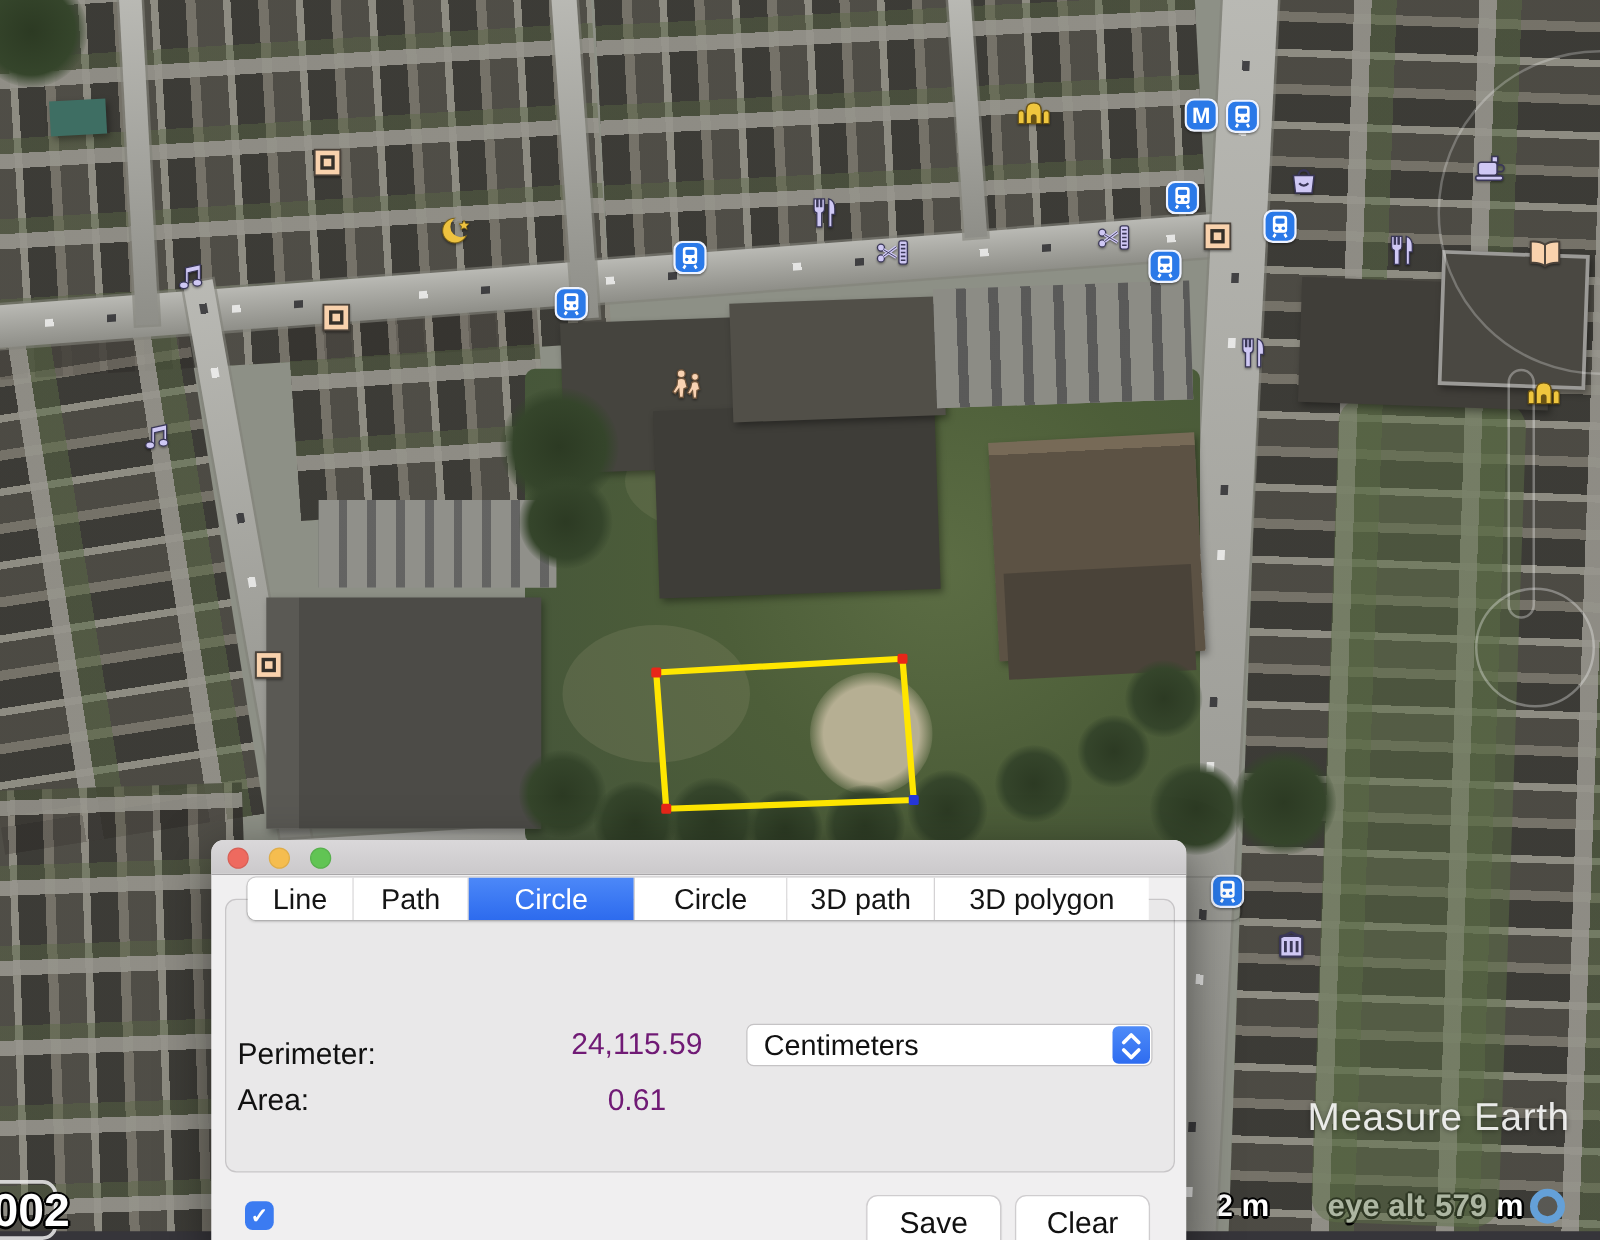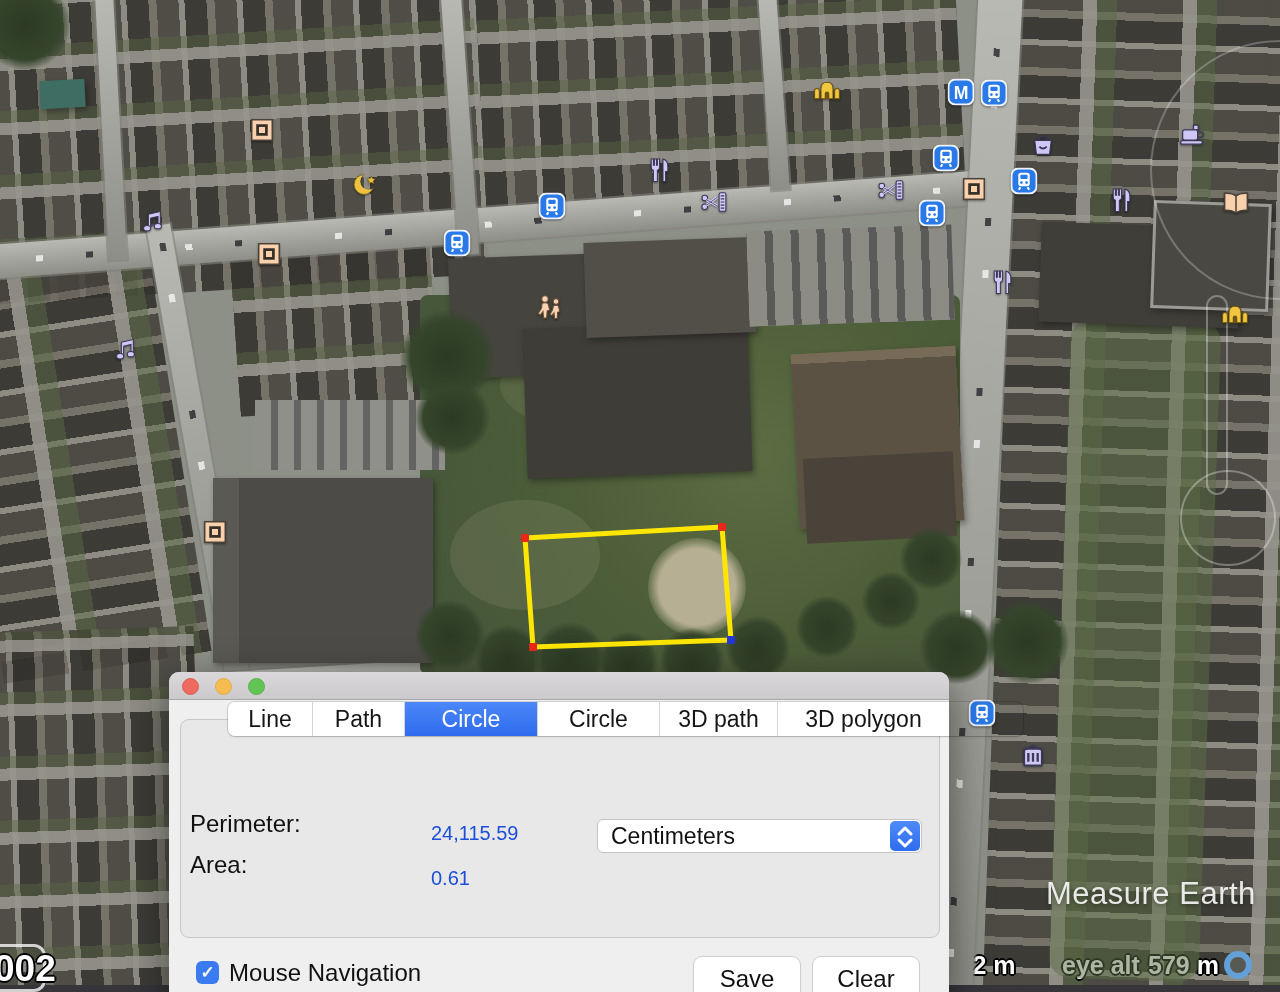--- a/index.html
+++ b/index.html
@@ -65,28 +65,28 @@
   #titlebar{left:0;top:0;right:0;height:28px;border-radius:10px 10px 0 0;
      background:linear-gradient(#dad8da,#cbc9cb);border-bottom:1px solid #a9a7a9;}
   .light{position:absolute;top:6px;width:17px;height:17px;border-radius:50%;}
   #light-red{left:13px;background:#ee6a5f;border:1px solid #d95f55;}
   #light-yellow{left:46px;background:#f5bd4f;border:1px solid #e0ad48;}
   #light-green{left:79px;background:#61c454;border:1px solid #57b14c;}
   #dlg-title{left:0;right:0;top:3px;text-align:center;font-size:21px;color:#464646;font-weight:600;}
   #panel{left:11px;top:47px;width:760px;height:219px;background:#e9e8e9;
      border:1px solid #c8c6c8;border-radius:9px;z-index:1;}
   #tabs{left:29px;top:30px;width:795px;height:34px;display:flex;z-index:2;
-     border-radius:7px;overflow:hidden;box-shadow:0 0 0 1px rgba(0,0,0,.12),0 1px 2px rgba(0,0,0,.15);margin-left:30px;}
+     border-radius:7px;overflow:hidden;box-shadow:0 0 0 1px rgba(0,0,0,.12),0 1px 2px rgba(0,0,0,.15);}
   .tab{background:#fff;color:#151515;font-size:23px;display:flex;align-items:center;justify-content:center;
      border-right:1px solid #d4d2d4;cursor:pointer;}
   .tab:last-child{border-right:none;}
   .tab.sel{background:linear-gradient(#4c88f8,#2d6bee);color:#fff;}
   #dlg-desc{left:21px;top:85px;width:740px;font-size:24px;color:#111;z-index:2;}
   .rowlabel{position:absolute;left:21px;font-size:24px;color:#111;z-index:2;}
-  .rowvalue{position:absolute;left:262px;width:157px;text-align:left;font-size:20px;color:#1d4ed8;z-index:2;}
+  .rowvalue{position:absolute;left:262px;width:157px;text-align:center;font-size:24px;color:#701a75;z-index:2;}
   .dropdown{position:absolute;left:428px;width:325px;height:34px;background:#fff;
      border:1px solid #c5c3c5;border-radius:6px;z-index:2;cursor:pointer;}
   .dropdown .val{position:absolute;left:13px;top:3px;font-size:23px;color:#111;}
   .stepper{position:absolute;right:1px;top:1px;bottom:1px;width:30px;border-radius:5px;
      background:linear-gradient(#4e8bf8,#2e6cf0);}
   #checkbox{left:27px;top:289px;width:23px;height:23px;background:#3b7bf1;border-radius:6px;
      color:#fff;font-size:17px;font-weight:bold;text-align:center;line-height:23px;cursor:pointer;}
   #checkbox-label{left:60px;top:287px;font-size:24px;color:#111;}
   .dlg-btn{position:absolute;top:284px;width:108px;height:46px;background:#fff;border:1px solid #cfcdcf;
      border-radius:9px;font-size:24px;color:#111;text-align:center;line-height:44px;cursor:pointer;
@@ -369,33 +369,32 @@
     <div class="abs" id="panel"></div>
     <div class="abs" id="tabs">
         <div class="tab" style="width: 85px;">Line</div>
         <div class="tab" style="width: 92px;">Path</div>
         <div class="tab sel" style="width: 133px;">Circle</div>
         <div class="tab" style="width: 122px;">Circle</div>
         <div class="tab" style="width: 118px;">3D path</div>
         <div class="tab" style="width: 171px;">3D polygon</div>
       </div>
 
-    <span class="rowlabel" style="top:138px;">Perimeter:</span>
+    <span class="rowlabel" style="top:158px;">Perimeter:</span>
     <span class="rowvalue" style="top:150px;">24,115.59</span>
     <div class="dropdown" style="top:147px;">
       <span class="val">Centimeters</span>
       <span class="stepper">
         <svg width="30" height="32" viewBox="0 0 30 32">
             <polyline points="9,13 15,7 21,13" fill="none" stroke="#fff" stroke-width="3" stroke-linecap="round" stroke-linejoin="round"></polyline>
             <polyline points="9,19 15,25 21,19" fill="none" stroke="#fff" stroke-width="3" stroke-linecap="round" stroke-linejoin="round"></polyline>
           </svg>
       </span>
     </div>
 
-    <span class="rowlabel" style="top:179px;">Area:</span>
+    <span class="rowlabel" style="top:195px;">Area:</span>
     <span class="rowvalue" style="top:195px;">0.61</span>
 
     <div class="abs" id="checkbox">✓</div>
-    <span class="abs" id="checkbox-label">Mouse Navigation</span>
     <div class="dlg-btn" id="btn-save">Save</div>
     <div class="dlg-btn" id="btn-clear">Clear</div>
   </div>
 </div>
 
 </body></html>

